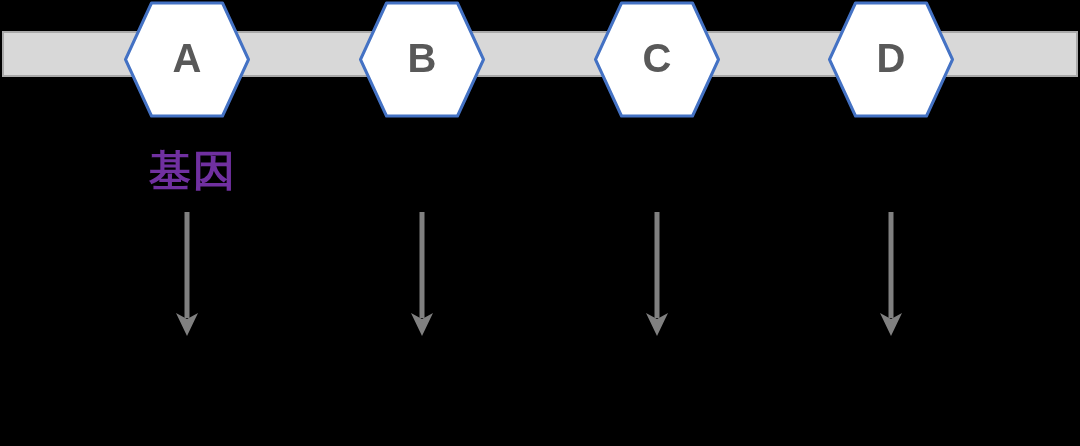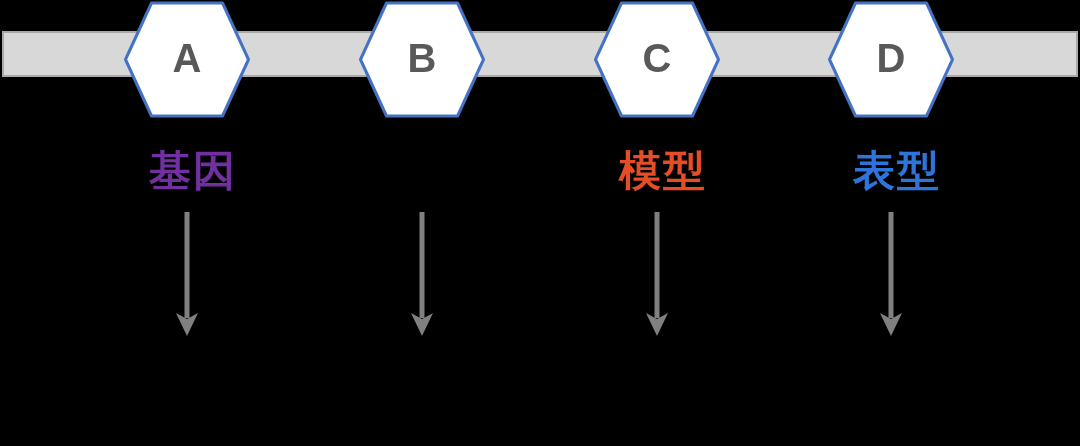--- a/index.html
+++ b/index.html
@@ -88,37 +88,35 @@
     </div>
   </div>
 
   <div class="step step-c">
     <div class="hex-wrap">
       <svg viewBox="0 0 127 117">
         <polygon points="2,58.5 28,2 99,2 125,58.5 99,115 28,115" stroke-width="3" stroke-linejoin="round" fill="#FFFFFF" stroke="#4472C4"></polygon>
       </svg>
       <div class="hex-letter" style="color: rgb(89, 89, 89);">C</div>
     </div>
-    <div class="step-label" style="color: rgb(228, 77, 38);">模型</div>
     <div class="arrow-wrap">
       <svg viewBox="0 0 26 124">
         <rect x="10.5" y="0" width="5" height="106" fill="#808080"></rect>
         <polygon points="2,101 13,107 24,101 13,124" fill="#808080"></polygon>
       </svg>
     </div>
   </div>
 
   <div class="step step-d">
     <div class="hex-wrap">
       <svg viewBox="0 0 127 117">
         <polygon points="2,58.5 28,2 99,2 125,58.5 99,115 28,115" stroke-width="3" stroke-linejoin="round" fill="#FFFFFF" stroke="#4472C4"></polygon>
       </svg>
       <div class="hex-letter" style="color: rgb(89, 89, 89);">D</div>
     </div>
-    <div class="step-label" style="color: rgb(46, 117, 219);">表型</div>
     <div class="arrow-wrap">
       <svg viewBox="0 0 26 124">
         <rect x="10.5" y="0" width="5" height="106" fill="#808080"></rect>
         <polygon points="2,101 13,107 24,101 13,124" fill="#808080"></polygon>
       </svg>
     </div>
   </div>
 
 </div>
 

